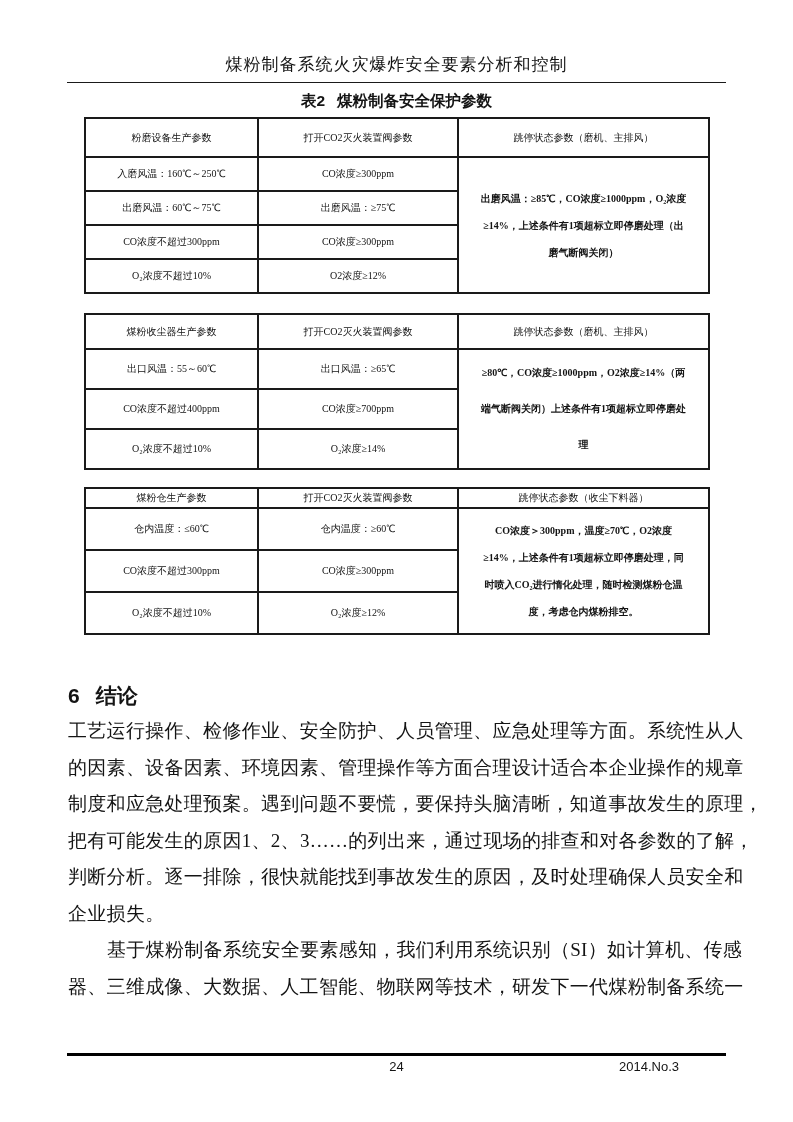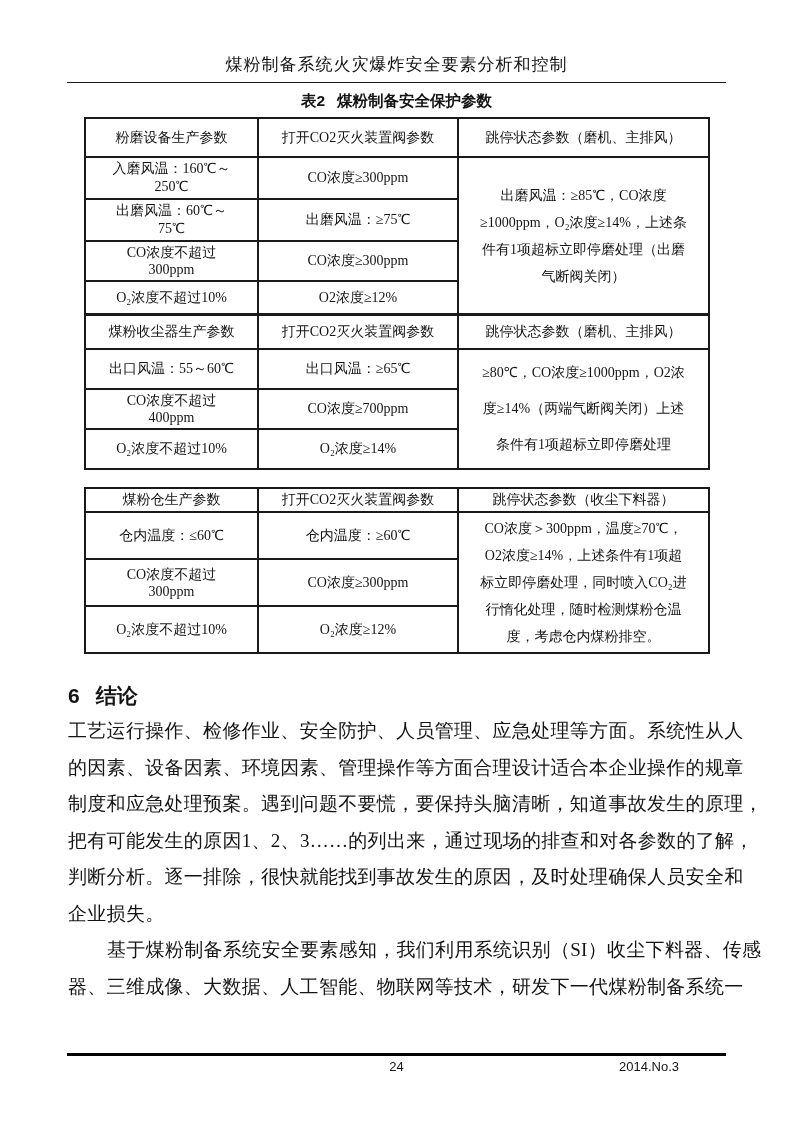--- a/index.html
+++ b/index.html
@@ -26,34 +26,34 @@
     font-weight:bold; font-size:15.5px;
   }
   .table-caption .cap-label { margin-right:12px; }
 
   table.data-table {
     position:absolute; left:84px;
     width:624px; border-collapse:collapse; table-layout:fixed;
   }
   table.data-table td {
     border:2px solid #1a1a1a;
-    font-size:14px; text-align:center;
+    font-size:10px; text-align:center;
     padding:2px 21px; vertical-align:middle;
   }
   .t1 { top:117px; }
   .t2 { top:313px; }
   .t3 { top:487px; }
   .t1 tr.hdr td { height:39px; }
   .t1 tr.row td { height:34px; }
   .t2 tr.hdr td { height:35px; }
   .t2 tr.row td { height:40px; }
   .t3 tr.hdr td { height:17px; }
   .t3 tr.row td { height:42px; }
   td.merged {
-    text-align:left; padding:4px 9px;
+    text-align:left; padding:4px 9px;font-weight:bold;
   }
   .t1 td.merged { line-height:27px; }
   .t2 td.merged { line-height:36px; }
   .t3 td.merged { line-height:27px; }
 
   .section-heading {
     position:absolute; top:682px; left:68px;
     font-family:"Liberation Sans", sans-serif;
     font-weight:bold; font-size:21px;
   }
@@ -184,19 +184,19 @@
   <span class="num">6</span><span>结论</span>
 </div>
 
 <div class="body-text">
   <div class="line">工艺运行操作、检修作业、安全防护、人员管理、应急处理等方面。系统性从人</div>
   <div class="line">的因素、设备因素、环境因素、管理操作等方面合理设计适合本企业操作的规章</div>
   <div class="line">制度和应急处理预案。遇到问题不要慌，要保持头脑清晰，知道事故发生的原理，</div>
   <div class="line">把有可能发生的原因1、2、3……的列出来，通过现场的排查和对各参数的了解，</div>
   <div class="line">判断分析。逐一排除，很快就能找到事故发生的原因，及时处理确保人员安全和</div>
   <div class="line">企业损失。</div>
-  <div class="line indent">基于煤粉制备系统安全要素感知，我们利用系统识别（SI）收尘下料器、传感</div>
+  <div class="line indent">基于煤粉制备系统安全要素感知，我们利用系统识别（SI）如计算机、传感</div>
   <div class="line">器、三维成像、大数据、人工智能、物联网等技术，研发下一代煤粉制备系统一</div>
 </div>
 
 <div class="footer-rule"></div>
 <div class="page-number">24</div>
 <div class="issue-number">2014.No.3</div>
 
 </body></html>

